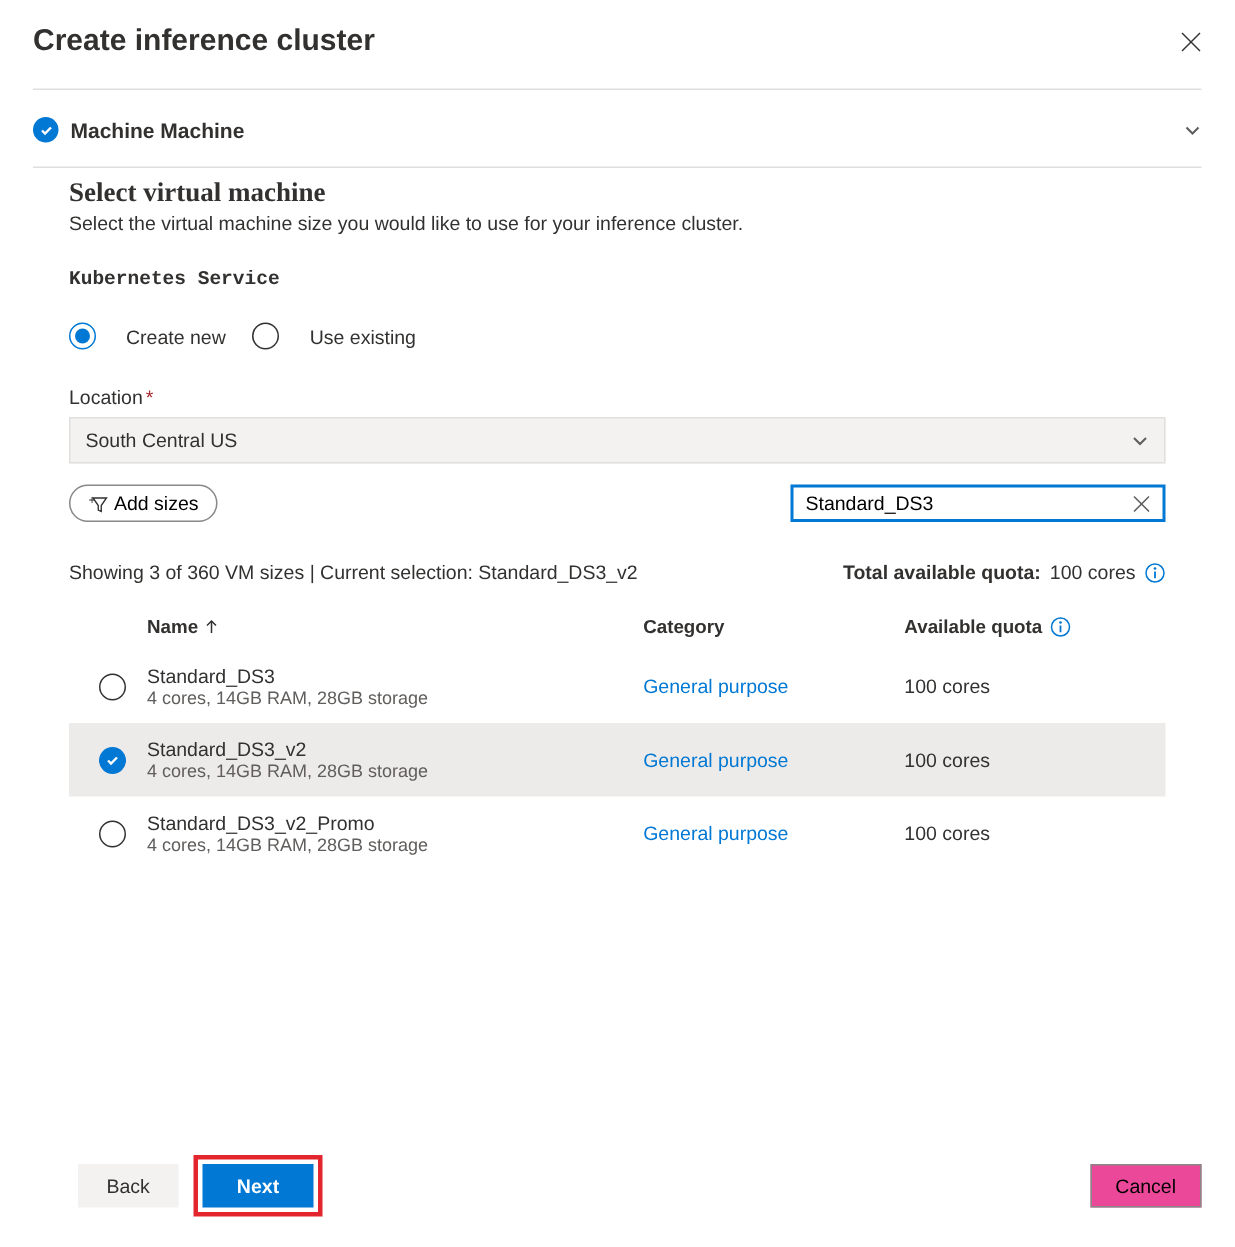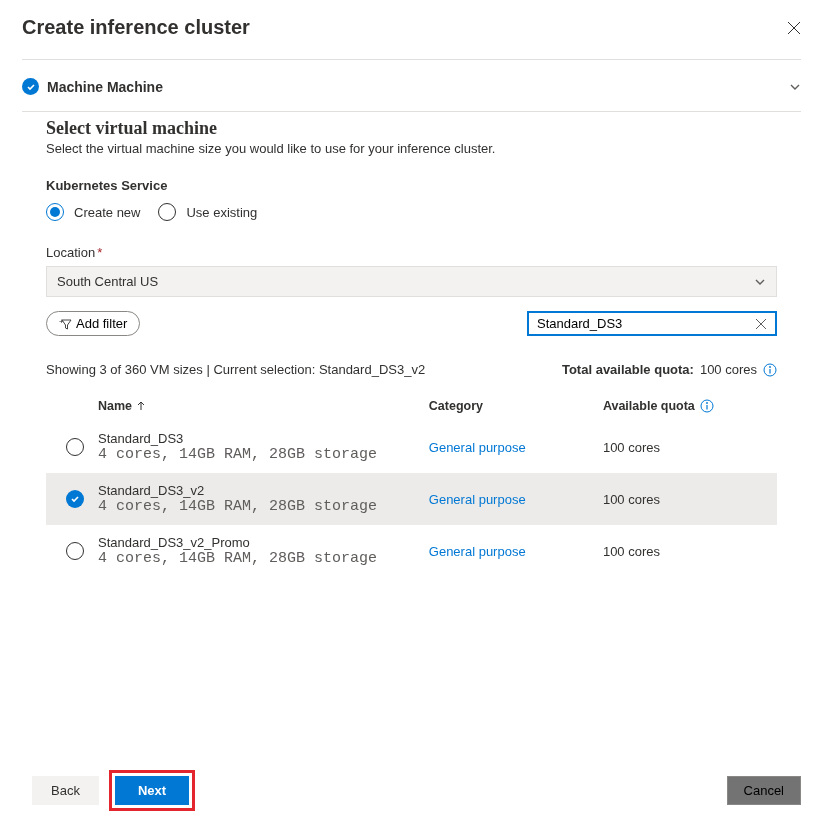--- a/index.html
+++ b/index.html
@@ -35,23 +35,23 @@
   .section-toggle-left { display: flex; align-items: center; gap: 8px; }
   .check-circle {
     width: 17px; height: 17px; border-radius: 50%;
     background: #0078d4; display: flex; align-items: center; justify-content: center;
   }
   .section-title { font-weight: 700; font-size: 14px; }
   .chev { width: 12px; height: 12px; }
   .content { padding: 0 46px; }
   .subhead { font-size: 18px; font-weight: 600; margin-top: 6px; margin-bottom: 2px; font-family: Liberation Serif, serif; }
   .subdesc { font-size: 13px; color: #323130; margin-bottom: 22px; }
-  .group-label { font-weight: 700; font-size: 13px; margin-bottom: 10px; }
+  .group-label { font-weight: 700; font-size: 13px; margin-bottom: 22px; font-family: Liberation Mono, monospace; }
   .radio-row { display: flex; gap: 18px; margin-bottom: 24px; }
-  .radio-opt { display: flex; align-items: center; gap: 10px; cursor: pointer; font-size: 13px; }
+  .radio-opt { display: flex; align-items: center; gap: 20px; cursor: pointer; font-size: 13px; }
   .radio-outer { width: 18px; height: 18px; border: 1px solid #323130; border-radius: 50%; display:flex; align-items:center; justify-content:center;}
   .radio-outer.sel { border-color: #0078d4; }
   .radio-inner { width: 10px; height: 10px; border-radius: 50%; background: #0078d4; }
   .field-label { font-weight: 400; font-size: 13px; margin-bottom: 6px; }
   .req { color: #a4262c; margin-left: 2px; }
   .select-box {
     width: 100%; background: #f3f2f1; border: 1px solid #e1dfdd;
     padding: 7px 10px; display:flex; justify-content:space-between; align-items:center;
     cursor: pointer; margin-bottom: 14px; font-size: 13px;
   }
@@ -79,35 +79,35 @@
   .col-sel { width: 52px; }
   .col-name { flex: 1.9; display:flex; align-items:center; gap:4px; }
   .col-cat { flex: 1; }
   .col-quota { flex: 1; display:flex; align-items:center; gap:5px;}
   .trow { display:flex; align-items:center; padding: 10px 0; }
   .trow.selected { background:#edebe9; }
   .col-sel-cell { width: 52px; display:flex; justify-content:center; padding-left:6px; }
   .radio-empty { width:18px; height:18px; border:1px solid #323130; border-radius:50%; }
   .radio-checked { width:18px; height:18px; border-radius:50%; background:#0078d4; display:flex; align-items:center; justify-content:center;}
   .vm-name { font-size:13px; color:#323130; }
-  .vm-spec { font-size:15px; color:#605e5c;font-family:Liberation Mono, monospace; }
+  .vm-spec { font-size:12px; color:#605e5c; }
   .cat-link { color:#0078d4; font-size:13px; cursor:pointer; }
   .quota-val { font-size:13px; }
   .sort-ic { width:10px; height:10px; }
   .footer {
     position:absolute; left:0; right:0; bottom:0;
     display:flex; justify-content:space-between; align-items:center;
-    padding: 16px 22px 20px 32px;
+    padding: 16px 22px 20px 52px;
   }
   .footer-left { display:flex; gap:10px; align-items:center; }
   .btn { padding: 6px 18px; font-size:13px; cursor:pointer; border:1px solid transparent; font-family:inherit;}
   .btn-back { background:#f3f2f1; color:#323130; }
   .btn-next-wrap { border: 3px solid #e3262d; padding: 3px; }
   .btn-next { background:#0078d4; color:#ffffff; font-weight:600; padding:6px 22px;}
-  .btn-cancel { background:#737373; border:1px solid #8a8886; padding:6px 16px;}
+  .btn-cancel { background:#ec4899; border:1px solid #8a8886; padding:6px 16px;}
   .caret-svg { transform: none; }
 </style>
 </head>
 <body>
 
 <div class="header">
   <h1>Create inference cluster</h1>
   <svg class="close-x" viewBox="0 0 14 14">
     <line x1="1" y1="1" x2="13" y2="13" stroke="#323130" stroke-width="1"></line>
     <line x1="13" y1="1" x2="1" y2="13" stroke="#323130" stroke-width="1"></line>
@@ -157,21 +157,21 @@
       <polyline points="2,4 6,8 10,4" stroke="#605e5c" stroke-width="1.4" fill="none"></polyline>
     </svg>
   </div>
 
   <div class="filter-row">
     <button class="add-filter">
       <svg width="13" height="13" viewBox="0 0 13 13">
         <text x="0" y="7" font-size="8" fill="#323130">+</text>
         <polygon points="3,3 12,3 8.5,8 8.5,12 6.5,11 6.5,8" fill="none" stroke="#323130" stroke-width="0.9"></polygon>
       </svg>
-      <span>Add filter</span>
+      <span>Add sizes</span>
     </button>
     <div class="filter-input-wrap">
       <input class="filter-input" value="Standard_DS3" style="">
       <svg class="clear-x" viewBox="0 0 12 12">
         <line x1="1" y1="1" x2="11" y2="11" stroke="#605e5c" stroke-width="1"></line>
         <line x1="11" y1="1" x2="1" y2="11" stroke="#605e5c" stroke-width="1"></line>
       </svg>
     </div>
   </div>
 

